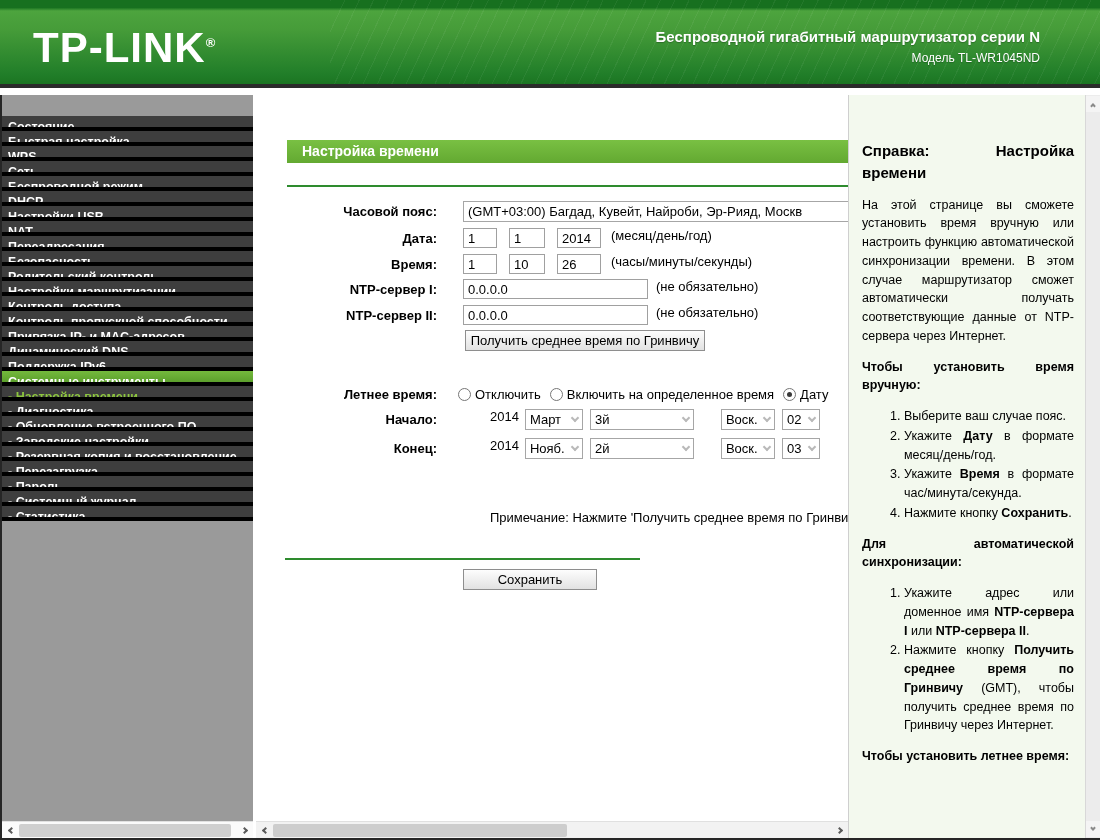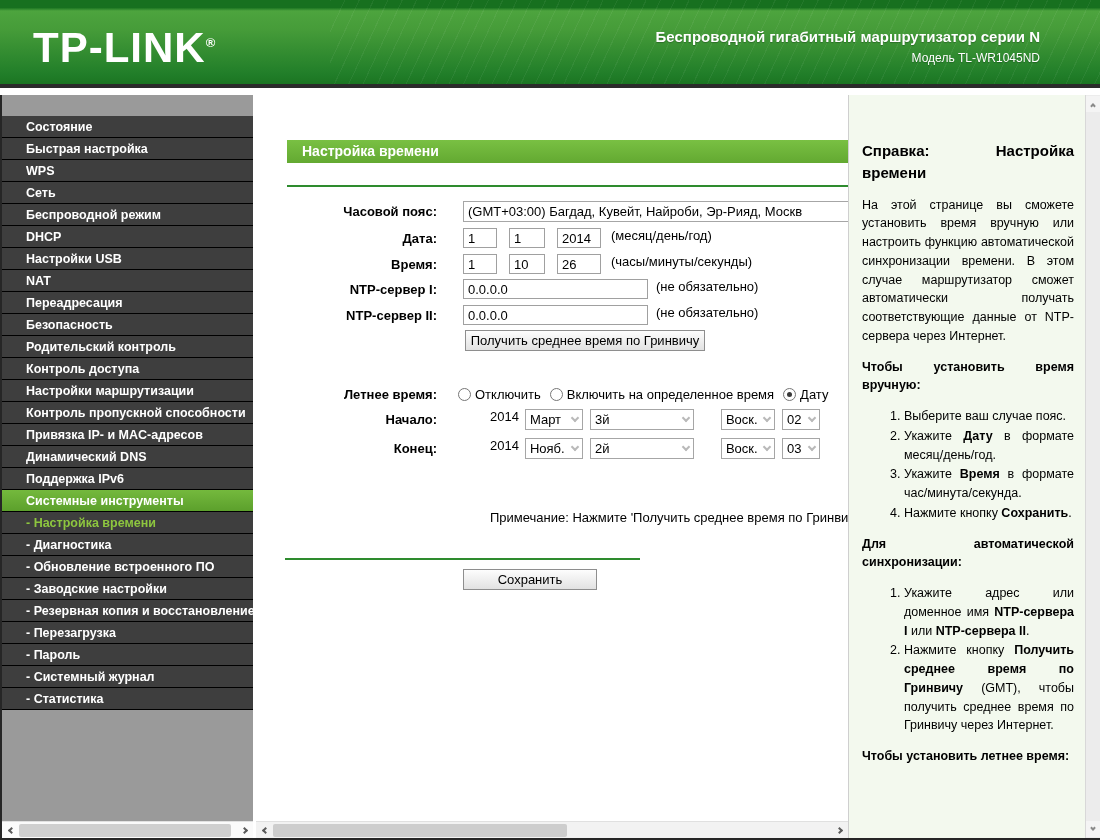--- a/index.html
+++ b/index.html
@@ -20,22 +20,22 @@
   .head-model { font-size:12px; font-weight:normal; margin-top:6px; text-shadow:0 1px 1px rgba(0,0,0,0.25); }
 
   
   .content { position:absolute; left:0; top:95px; width:1100px; height:745px; background:#fff; }
   .edge-left { position:absolute; left:0; top:0; width:2px; height:745px; background:#262626; }
   .edge-bottom { position:absolute; left:0; bottom:0; width:1100px; height:2px; background:#262626; }
 
   
   .sidebar { position:absolute; left:2px; top:0; width:251px; height:745px; background:#9a9a9a; overflow:hidden; }
   .sb-menu { padding-top:21px; }
-  .sb-item { height:22px; line-height:23px; background:#3e3e3e; color:#fff; font-size:12.5px; font-weight:bold;
-    padding-left:24px; border-bottom:1px solid #000000; cursor:pointer; white-space:nowrap; overflow:hidden; }
+  .sb-item { height:15px; line-height:23px; background:#3e3e3e; color:#fff; font-size:12.5px; font-weight:bold;
+    padding-left:6px; border-bottom:4px solid #000000; cursor:pointer; white-space:nowrap; overflow:hidden; }
   .sb-item.active { background:linear-gradient(180deg,#74b93d,#5ca02c); }
   .sb-item.subactive { color:#8dc63f; }
   .sb-hscroll { position:absolute; left:0; top:726px; width:251px; height:17px; background:#fafafa; border-top:1px solid #e0e0e0; }
   .sb-thumb { position:absolute; left:17px; top:2px; width:212px; height:13px; background:#cfcfcf; border-radius:2px; }
 
   
   .hs-arrow { position:absolute; top:0; width:16px; height:17px; display:flex; align-items:center; justify-content:center; }
   .hs-arrow.left { left:0; } .hs-arrow.right { right:0; }
   .chev { display:inline-block; width:5px; height:5px; border-right:2px solid #5a5a5a; border-bottom:2px solid #5a5a5a; }
   .chev.left { transform:rotate(135deg); margin-left:2px; }
@@ -127,22 +127,22 @@
           <div class="sb-item">Быстрая настройка</div>
           <div class="sb-item">WPS</div>
           <div class="sb-item">Сеть</div>
           <div class="sb-item">Беспроводной режим</div>
           <div class="sb-item">DHCP</div>
           <div class="sb-item">Настройки USB</div>
           <div class="sb-item">NAT</div>
           <div class="sb-item">Переадресация</div>
           <div class="sb-item">Безопасность</div>
           <div class="sb-item">Родительский контроль</div>
+          <div class="sb-item">Настройки маршрутизации</div>
           <div class="sb-item">Контроль доступа</div>
-          <div class="sb-item">Настройки маршрутизации</div>
           <div class="sb-item">Контроль пропускной способности</div>
           <div class="sb-item">Привязка IP- и MAC-адресов</div>
           <div class="sb-item">Динамический DNS</div>
           <div class="sb-item">Поддержка IPv6</div>
           <div class="sb-item active">Системные инструменты</div>
           <div class="sb-item subactive">- Настройка времени</div>
           <div class="sb-item">- Диагностика</div>
           <div class="sb-item">- Обновление встроенного ПО</div>
           <div class="sb-item">- Заводские настройки</div>
           <div class="sb-item">- Резервная копия и восстановление</div>

